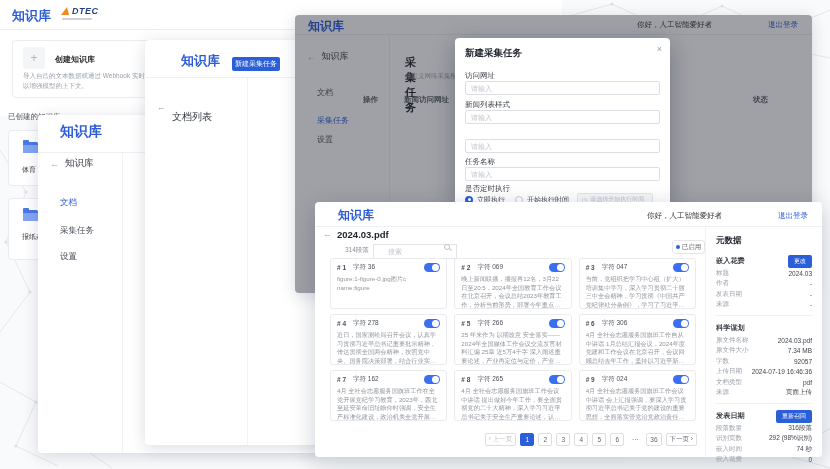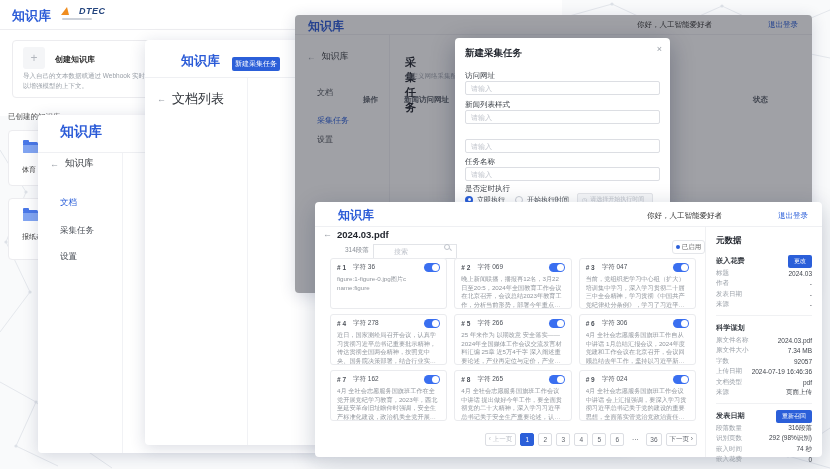--- a/index.html
+++ b/index.html
@@ -10,21 +10,21 @@
 
   
   .panel { position:absolute; background:#fff; border-radius:4px; box-shadow:0 3px 16px rgba(25,40,80,.16); }
   .phead { position:relative; border-bottom:1px solid #eff0f3; }
   .ptitle { color:#2b5bd7; font-weight:bold; }
 
   
   .top-strip { position:absolute; left:0; top:0; width:562px; height:30px; background:#fff; border-bottom:1px solid #ededf0; z-index:1; }
   .logo-txt { position:absolute; left:12px; top:7px; font-size:13px; font-weight:bold; color:#2b5bd7; }
   .brand { position:absolute; left:62px; top:6px; display:flex; flex-direction:column; }
-  .brand-row { display:flex; align-items:center; gap:9px; }
+  .brand-row { display:flex; align-items:center; gap:2px; }
   .brand-tri { width:0; height:0; border-left:4px solid transparent; border-right:4px solid transparent; border-bottom:8px solid #f08c1e; transform:skewX(-14deg); }
   .brand-name { font-size:9px; font-weight:bold; font-style:italic; color:#24457e; letter-spacing:.5px; }
   .brand-bar { width:30px; height:2px; background:#ccd1d9; border-radius:1px; margin-top:2px; }
   .band { position:absolute; left:0; top:30px; width:465px; height:86px; background:#fff; z-index:1; }
   .create-card { position:absolute; left:12px; top:40px; width:448px; height:58px; background:#fff; border:1px solid #ececef; border-radius:4px; z-index:1; }
   .plusbox { position:absolute; left:10px; top:6px; width:22px; height:22px; background:#f4f5f7; border-radius:3px; color:#b3b7be; font-size:12px; line-height:22px; text-align:center; }
   .cc-title { position:absolute; left:42px; top:13px; font-size:8px; font-weight:bold; color:#333;font-family:Liberation Serif, serif; }
   .cc-desc { position:absolute; left:10px; top:30px; width:148px; font-size:6.5px; color:#9aa0a8; line-height:1.55; }
   .created-label { position:absolute; left:8px; top:112px; font-size:7.5px; color:#555; z-index:1; white-space:nowrap; }
   .kb-card { position:absolute; background:#fff; border:1px solid #ececef; border-radius:4px; z-index:1; }
@@ -61,21 +61,21 @@
   .radio-on::after { content:""; position:absolute; inset:2.5px; background:#fff; border-radius:50%; }
   .radio-off { width:8px; height:8px; border:1px solid #c9ccd4; border-radius:50%; background:#fff; flex:none; }
   .radio-lab { font-size:7px; color:#3a3f46; white-space:nowrap; }
   .time-pick { display:flex; align-items:center; gap:3px; width:76px; height:13px; background:#f5f6f8; border:1px solid #e3e5e9; border-radius:2px; padding:0 4px; color:#bfc3ca; font-size:6px; white-space:nowrap; overflow:hidden; }
 
   
   .f-back { position:absolute; left:8px; top:2px; font-size:9px; color:#9aa0a8; }
   .f-doc { position:absolute; left:22px; top:2px; font-size:9.5px; font-weight:bold; color:#23272f; }
   .f-count { position:absolute; left:30px; top:19px; font-size:6.5px; color:#8a8f97; }
   .f-search { position:absolute; left:58px; top:13px; width:84px; height:15px; }
-  .f-search input { width:100%; height:100%; border:1px solid #e2e4e8; border-radius:0; font-size:7px; font-family:inherit; padding:0 14px 0 20px; color:#333; }
+  .f-search input { width:100%; height:100%; border:1px solid #e2e4e8; border-radius:0; font-size:7px; font-family:inherit; padding:0 14px 0 14px; color:#333; }
   .f-search input::placeholder { color:#c0c4cc; }
   .mag { position:absolute; right:7px; top:4px; width:6px; height:6px; border:1px solid #c0c4cc; border-radius:50%; }
   .mag::after { content:""; position:absolute; width:3px; height:1px; background:#c0c4cc; transform:rotate(45deg); right:-3px; bottom:-1px; }
   .f-filter { position:absolute; left:357px; top:13px; width:33px; height:14px; background:#fff; border:1px solid #e4e6ea; border-radius:3px; display:flex; align-items:center; justify-content:center; gap:2px; cursor:pointer; }
   .f-filter .dot { width:4px; height:4px; border-radius:50%; background:#2b5fd9; flex:none; }
   .f-filter span { font-size:6.5px; color:#666; white-space:nowrap; }
   .cards { position:absolute; left:15px; top:31px; width:366px; display:grid; grid-template-columns:repeat(3,1fr); gap:5px 7px; }
   .chunk { height:51px; border:1px solid #eaebee; border-radius:3px; background:#fff; padding:4px 6px; overflow:hidden; }
   .chunk-head { display:flex; align-items:center; gap:7px; }
   .chunk-num { font-size:6.5px; color:#4a4f57; font-weight:bold; }
@@ -175,21 +175,21 @@
     </div>
   </div>
 
   <div class="panel" style="left:145px; top:40px; width:485px; height:405px; z-index:3;">
     <div class="phead" style="height:38px;">
       <div class="ptitle" style="position:absolute; left:36px; top:12px; font-size:13px;">知识库</div>
     </div>
     <div style="position:absolute; left:0; top:38px; bottom:0; width:103px; border-right:1px solid #f1f2f5;">
       <div class="backrow" style="position:absolute; left:12px; top:12px;">
         <span class="arrow" style="font-size:9px;">←</span>
-        <span style="font-size:13px; color:#33373d;">文档列表</span>
+        <span style="font-size:10px; color:#33373d;margin-top:20px;">文档列表</span>
       </div>
     </div>
   </div>
 
   <div class="panel" style="left:295px; top:15px; width:517px; height:278px; z-index:4;">
     <div class="phead" style="height:20px;">
       <div class="ptitle" style="position:absolute; left:13px; top:3px; font-size:12px;">知识库</div>
       <div class="d-greet" style="right:100px;">你好，人工智能爱好者</div>
       <div class="d-logout" style="right:14px;">退出登录</div>
     </div>

